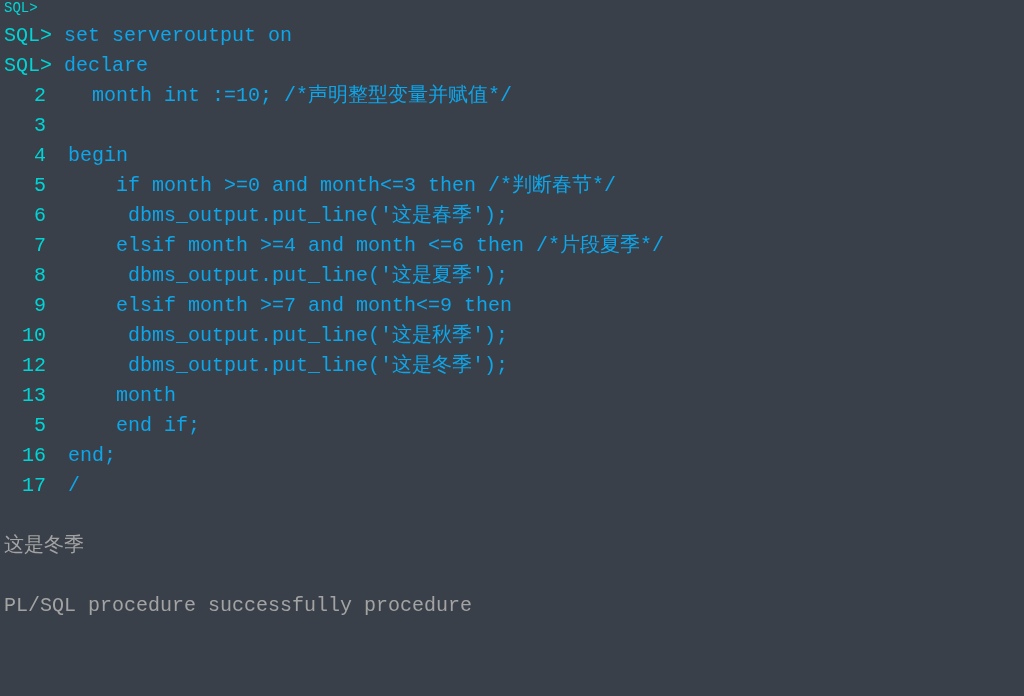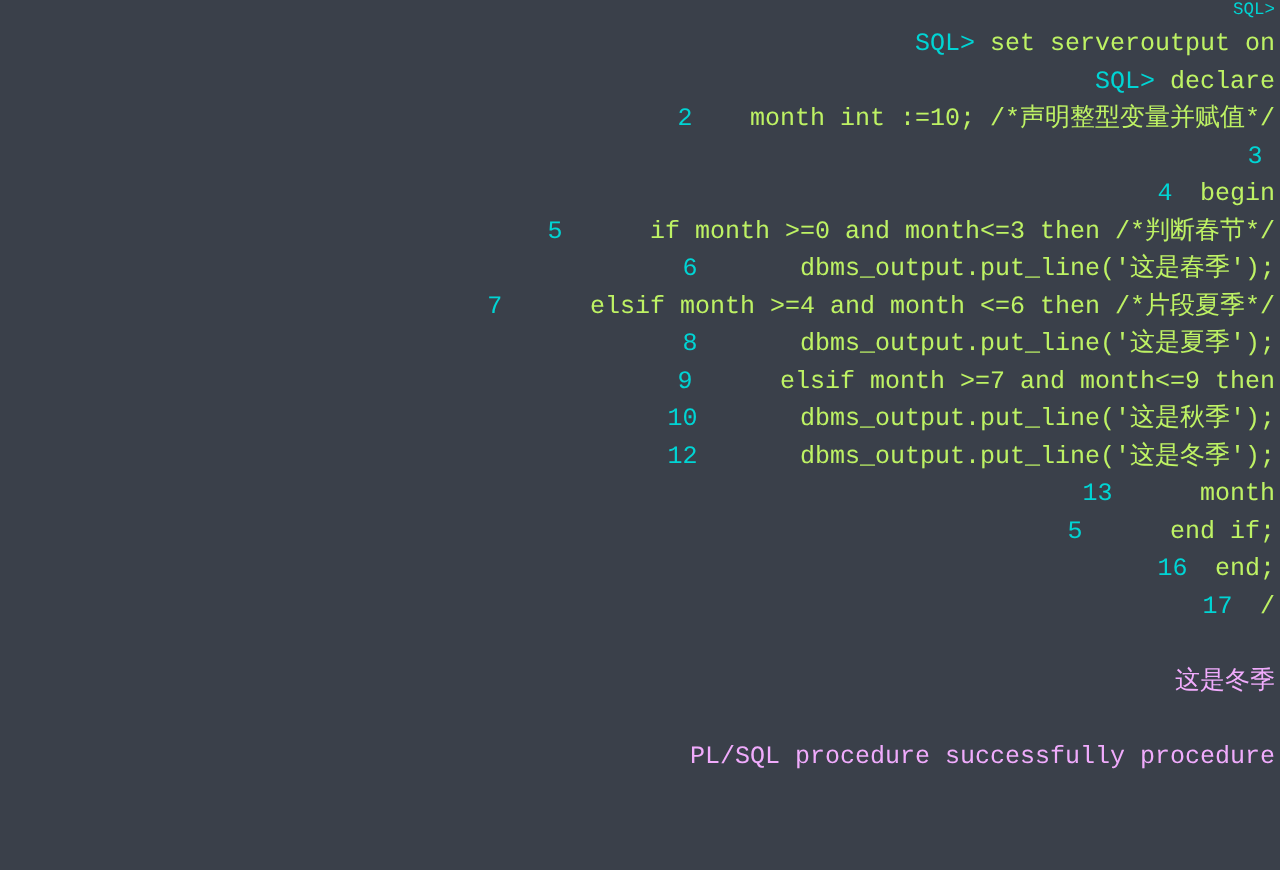--- a/index.html
+++ b/index.html
@@ -16,37 +16,36 @@
       width: 1024px;
       height: 696px;
       overflow: hidden;
     }
     .terminal {
       padding: 0 4px;
     }
     .line {
       display: flex;
       white-space: pre;
-      justify-content: flex-end;
     }
     .line-num {
       display: inline-block;
       width: 52px;
       text-align: right;
       color: #00d4d4;
       padding-right: 10px;
     }
     .prompt {
       color: #00d4d4;
     }
     .code {
-      color: #bef264;
+      color: #0ea5e9;
     }
     .output {
-      color: #f0abfc;
+      color: #a3a3a3;
     }
     .partial-top {
       color: #00d4d4;
       font-size: 14px;
       position: relative;
       top: -2px;
     }
   </style>
 </head>
 <body>

